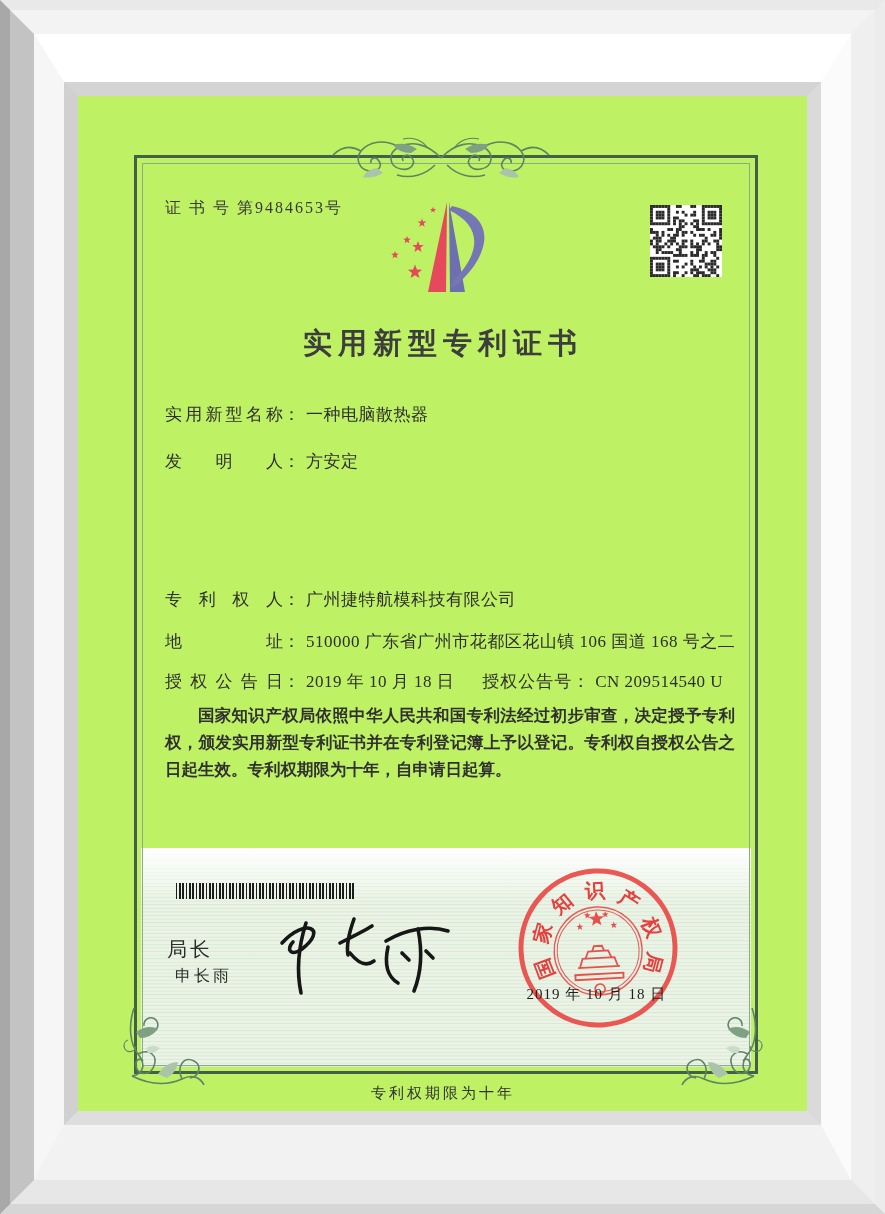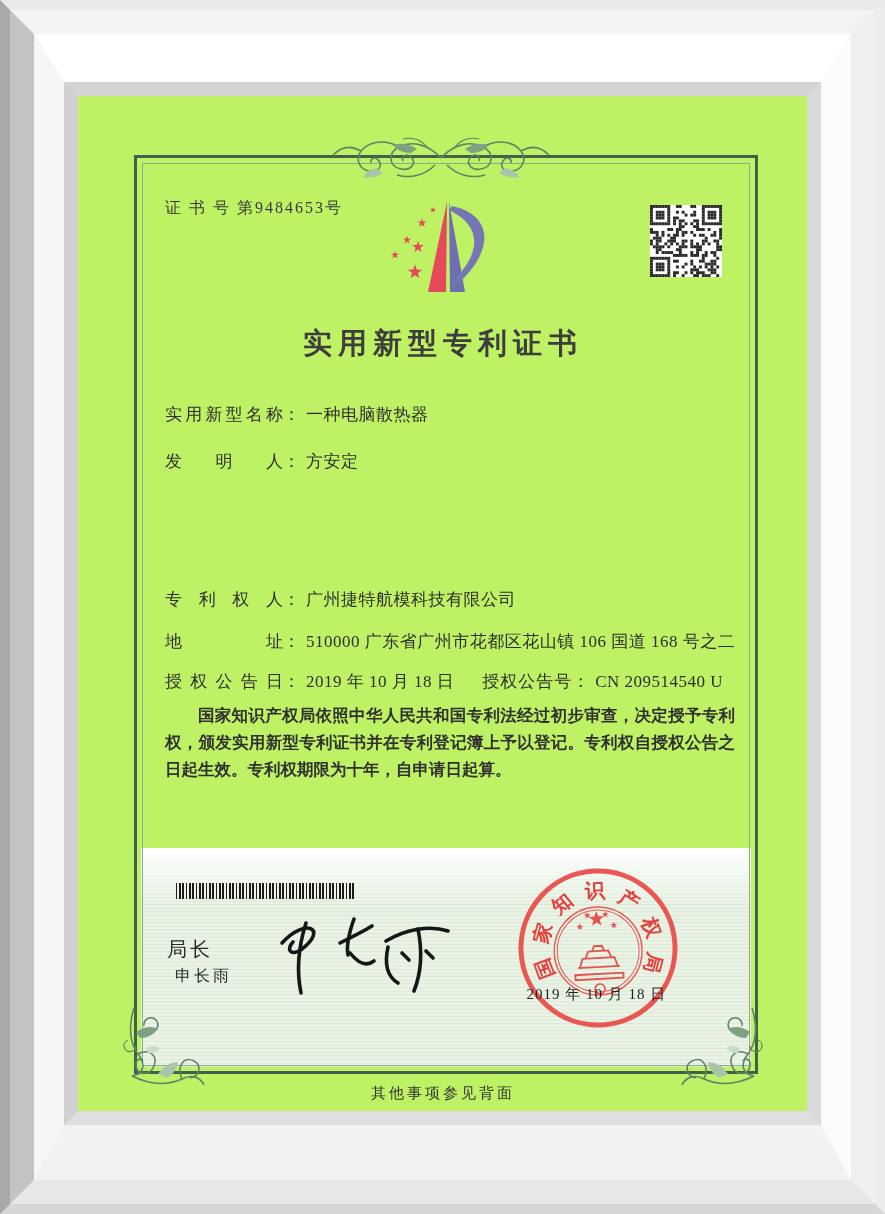--- a/index.html
+++ b/index.html
@@ -534,15 +534,15 @@
           <span style="transform: translate(-50%, -50%) rotate(-72deg) translateY(-57px);">家</span>
           <span style="transform: translate(-50%, -50%) rotate(-36deg) translateY(-57px);">知</span>
           <span style="transform: translate(-50%, -50%) rotate(0deg) translateY(-57px);">识</span>
           <span style="transform: translate(-50%, -50%) rotate(36deg) translateY(-57px);">产</span>
           <span style="transform: translate(-50%, -50%) rotate(72deg) translateY(-57px);">权</span>
           <span style="transform: translate(-50%, -50%) rotate(108deg) translateY(-57px);">局</span>
         </div>
       <div class="seal-date">2019 年 10 月 18 日</div>
     </div>
 
-    <div class="back-note">其他事项参见背面</div>
+    <div class="back-note">专利权期限为十年</div>
   </div>
 </div>
 
 </body></html>

